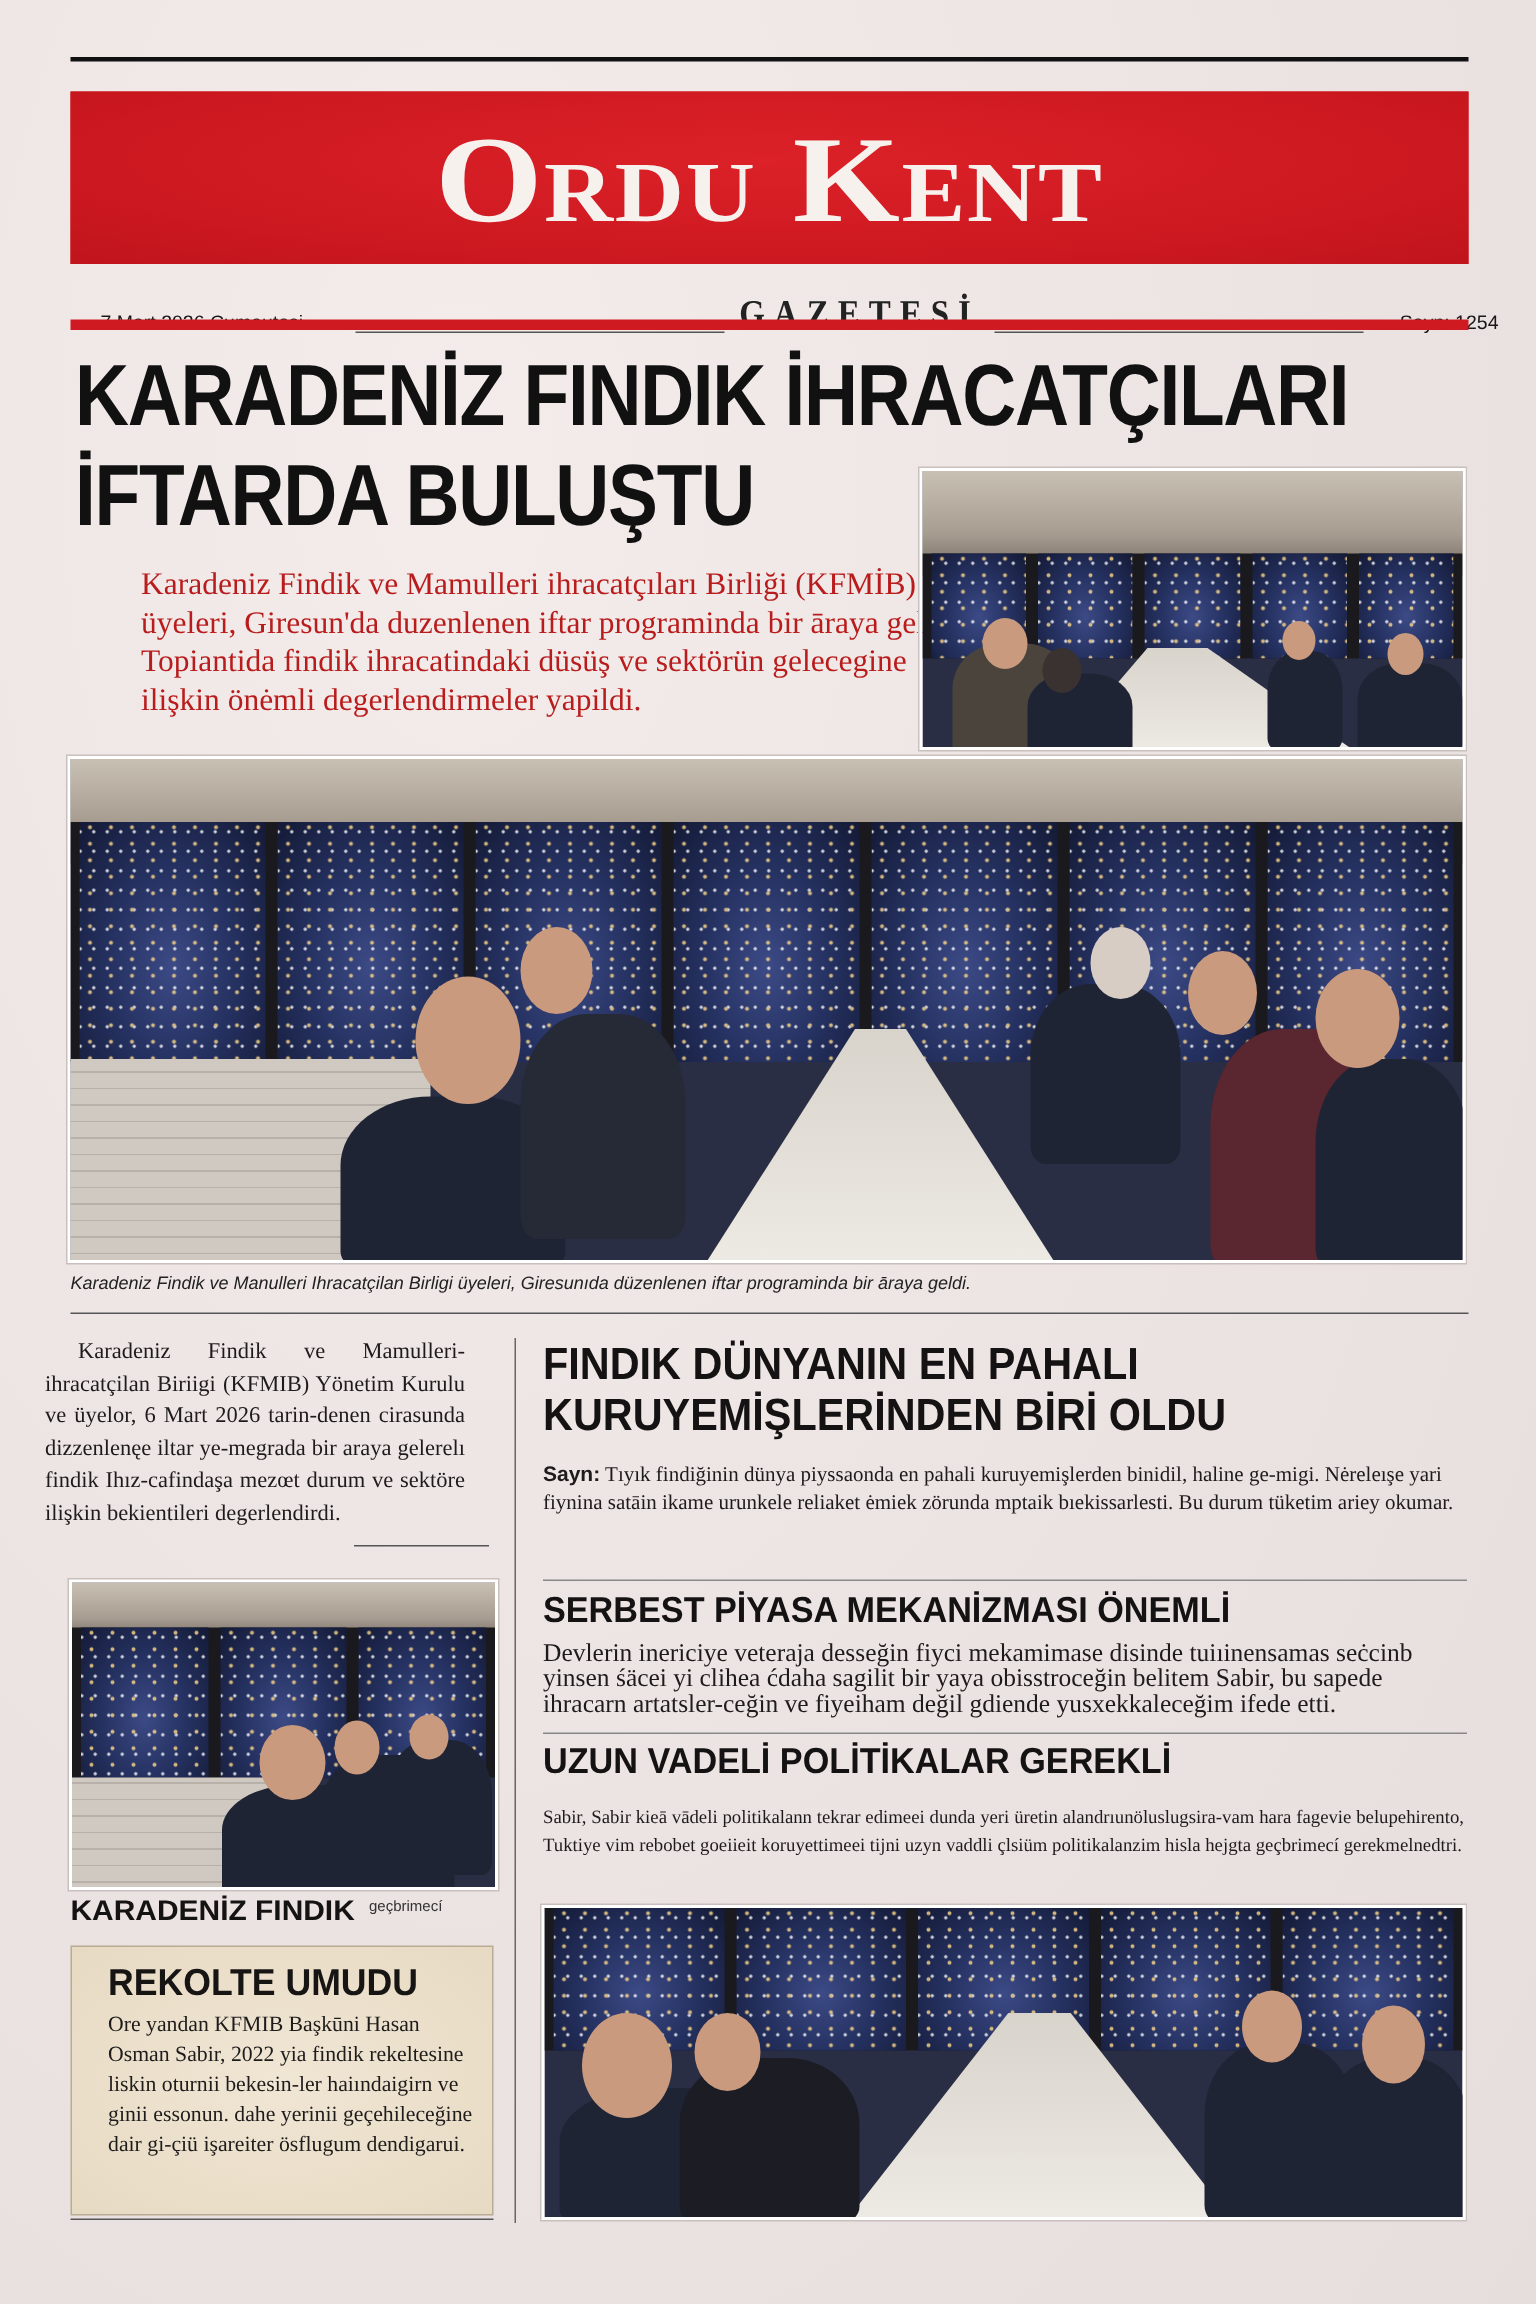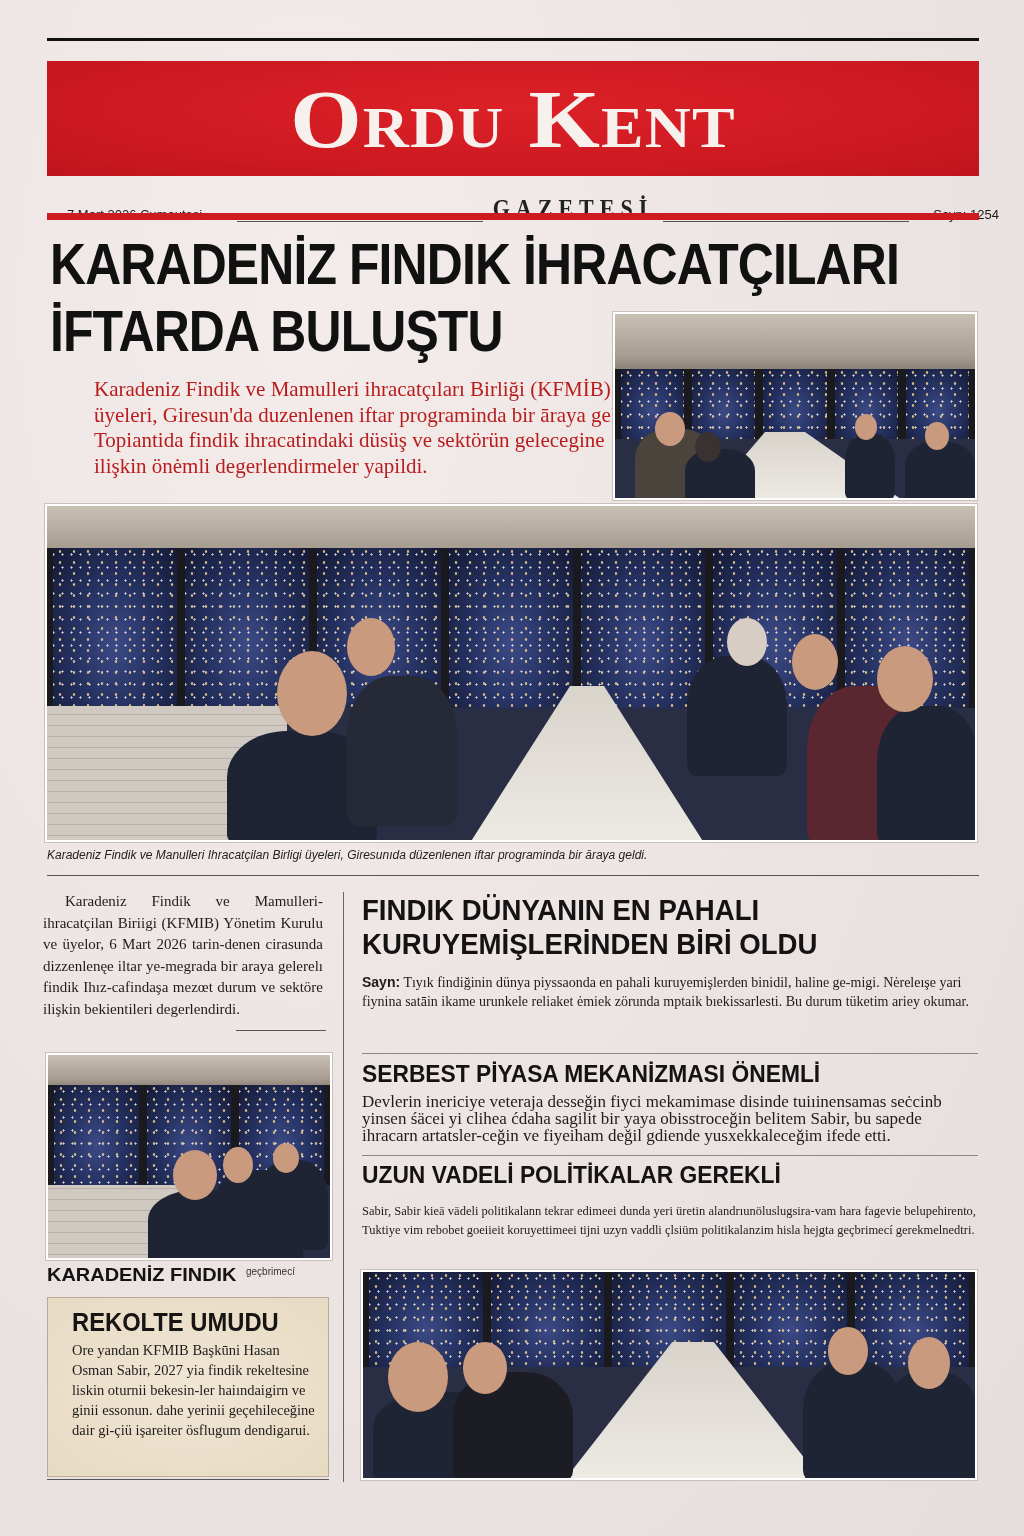--- a/index.html
+++ b/index.html
@@ -67,21 +67,21 @@
 
   .caption {
     left: 47px; top: 848px; width: 932px;
     font-family: "Liberation Sans", sans-serif; font-style: italic; font-size: 12px; color: #222;
   }
   .rule-h { height: 1px; background: #555; }
   .rule-caption { left: 47px; top: 875px; width: 932px; }
   .vdivider { left: 343px; top: 892px; width: 1px; height: 590px; background: #666; }
 
   .left-body {
-    left: 43px; top: 891px; width: 280px;
+    left: 30px; top: 891px; width: 280px;
     font-family: "Liberation Serif", serif; font-size: 15px; line-height: 21.5px;
     text-align: justify; color: #1e1b1b;
     text-indent: 22px;
   }
   .left-rule { left: 236px; top: 1030px; width: 90px; }
 
   .sub-hl {
     font-family: "Liberation Sans", sans-serif; font-weight: bold; color: #141212;
     white-space: nowrap; transform-origin: left top;
   }
@@ -242,21 +242,21 @@
     <div class="person" style="left:210px; top:105px; width:70px; height:90px;"></div>
     <div class="head" style="left:225px; top:88px; width:26px; height:30px;"></div>
   </div>
 </div>
 
 <div class="abs sub-hl small-caption-head">KARADENİZ FINDIK</div>
 <div class="abs small-caption-sub">geçbrimecí</div>
 
 <div class="abs sidebox">
   <div class="sidebox-title">REKOLTE UMUDU</div>
-  <p class="sidebox-body">Ore yandan KFMIB Başkūni Hasan Osman Sabir, 2027 yia findik rekeltesine liskin oturnii bekesin-ler haiındaigirn ve ginii essonun. dahe yerinii geçehileceğine dair gi-çiü işareiter ösflugum dendigarui.</p>
+  <p class="sidebox-body">Ore yandan KFMIB Başkūni Hasan Osman Sabir, 2022 yia findik rekeltesine liskin oturnii bekesin-ler haiındaigirn ve ginii essonun. dahe yerinii geçehileceğine dair gi-çiü işareiter ösflugum dendigarui.</p>
 </div>
 <div class="abs rule-h bottom-rule"></div>
 
 <div class="abs sub-hl sh1">FINDIK DÜNYANIN EN PAHALI</div>
 <div class="abs sub-hl sh1b">KURUYEMİŞLERİNDEN BİRİ OLDU</div>
 <p class="abs body-r br1"><b>Sayn:</b> <span>Tıyık findiğinin dünya piyssaonda en pahali kuruyemişlerden binidil, haline ge-migi. Nėreleışe yari fiynina satāin ikame urunkele reliaket ėmiek zörunda mptaik bıekissarlesti. Bu durum tüketim ariey okumar.</span></p>
 <div class="abs rule-h r-rule1"></div>
 
 <div class="abs sub-hl sh2">SERBEST PİYASA MEKANİZMASI ÖNEMLİ</div>
 <p class="abs body-r br2">Devlerin inericiye veteraja desseğin fiyci mekamimase disinde tuiıinensamas seċcinb yinsen śäcei yi clihea ćdaha sagilit bir yaya obisstroceğin belitem Sabir, bu sapede ihracarn artatsler-ceğin ve fiyeiham değil gdiende yusxekkaleceğim ifede etti.</p>

